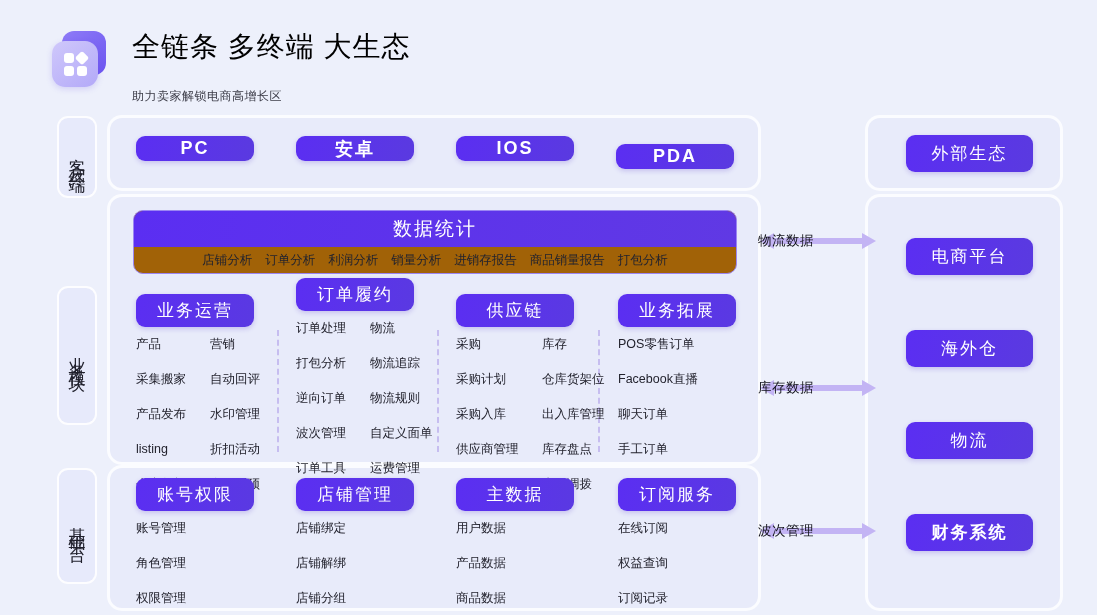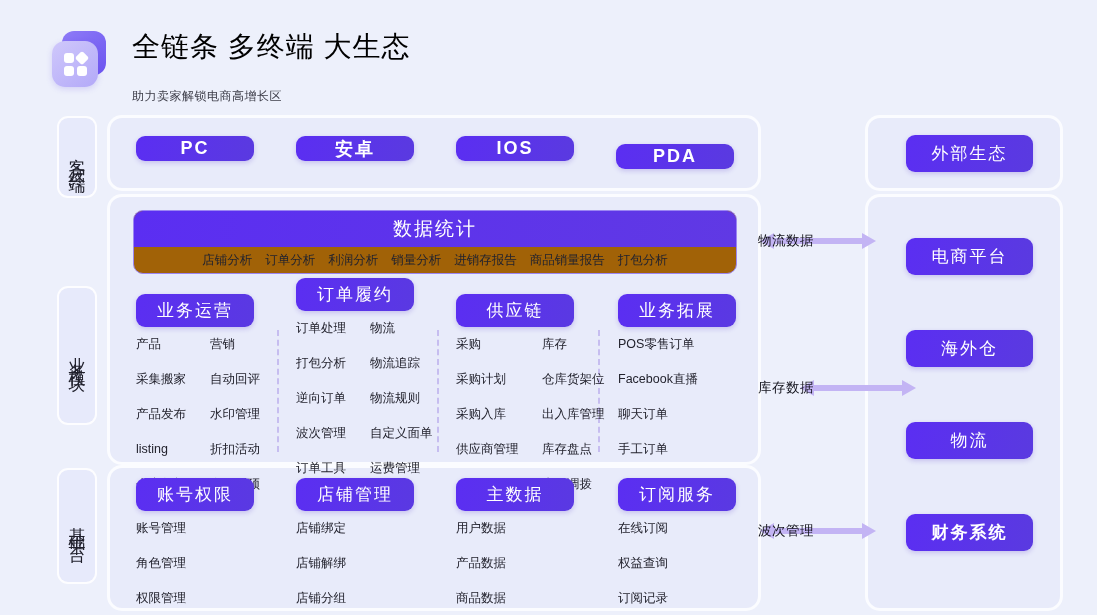--- a/index.html
+++ b/index.html
@@ -132,21 +132,21 @@
   .vd-2{left:598px;}
 
   
   .flow{position:absolute;left:758px;width:120px;height:26px;display:flex;align-items:center;}
   .flow .lbl{
     position:absolute;left:0;right:0;text-align:left;
     font-size:13.5px;color:#14141d;letter-spacing:.5px;
   }
   .flow svg{width:120px;height:26px;display:block;}
   .f-0{top:228px;}
-  .f-1{top:375px;padding-left:40px;}
+  .f-1{top:375px;}
   .f-2{top:518px;}
 </style>
 </head>
 <body>
 
 <div class="stage">
 
   <div class="header">
     <div class="logo">
       <div class="back"></div>

